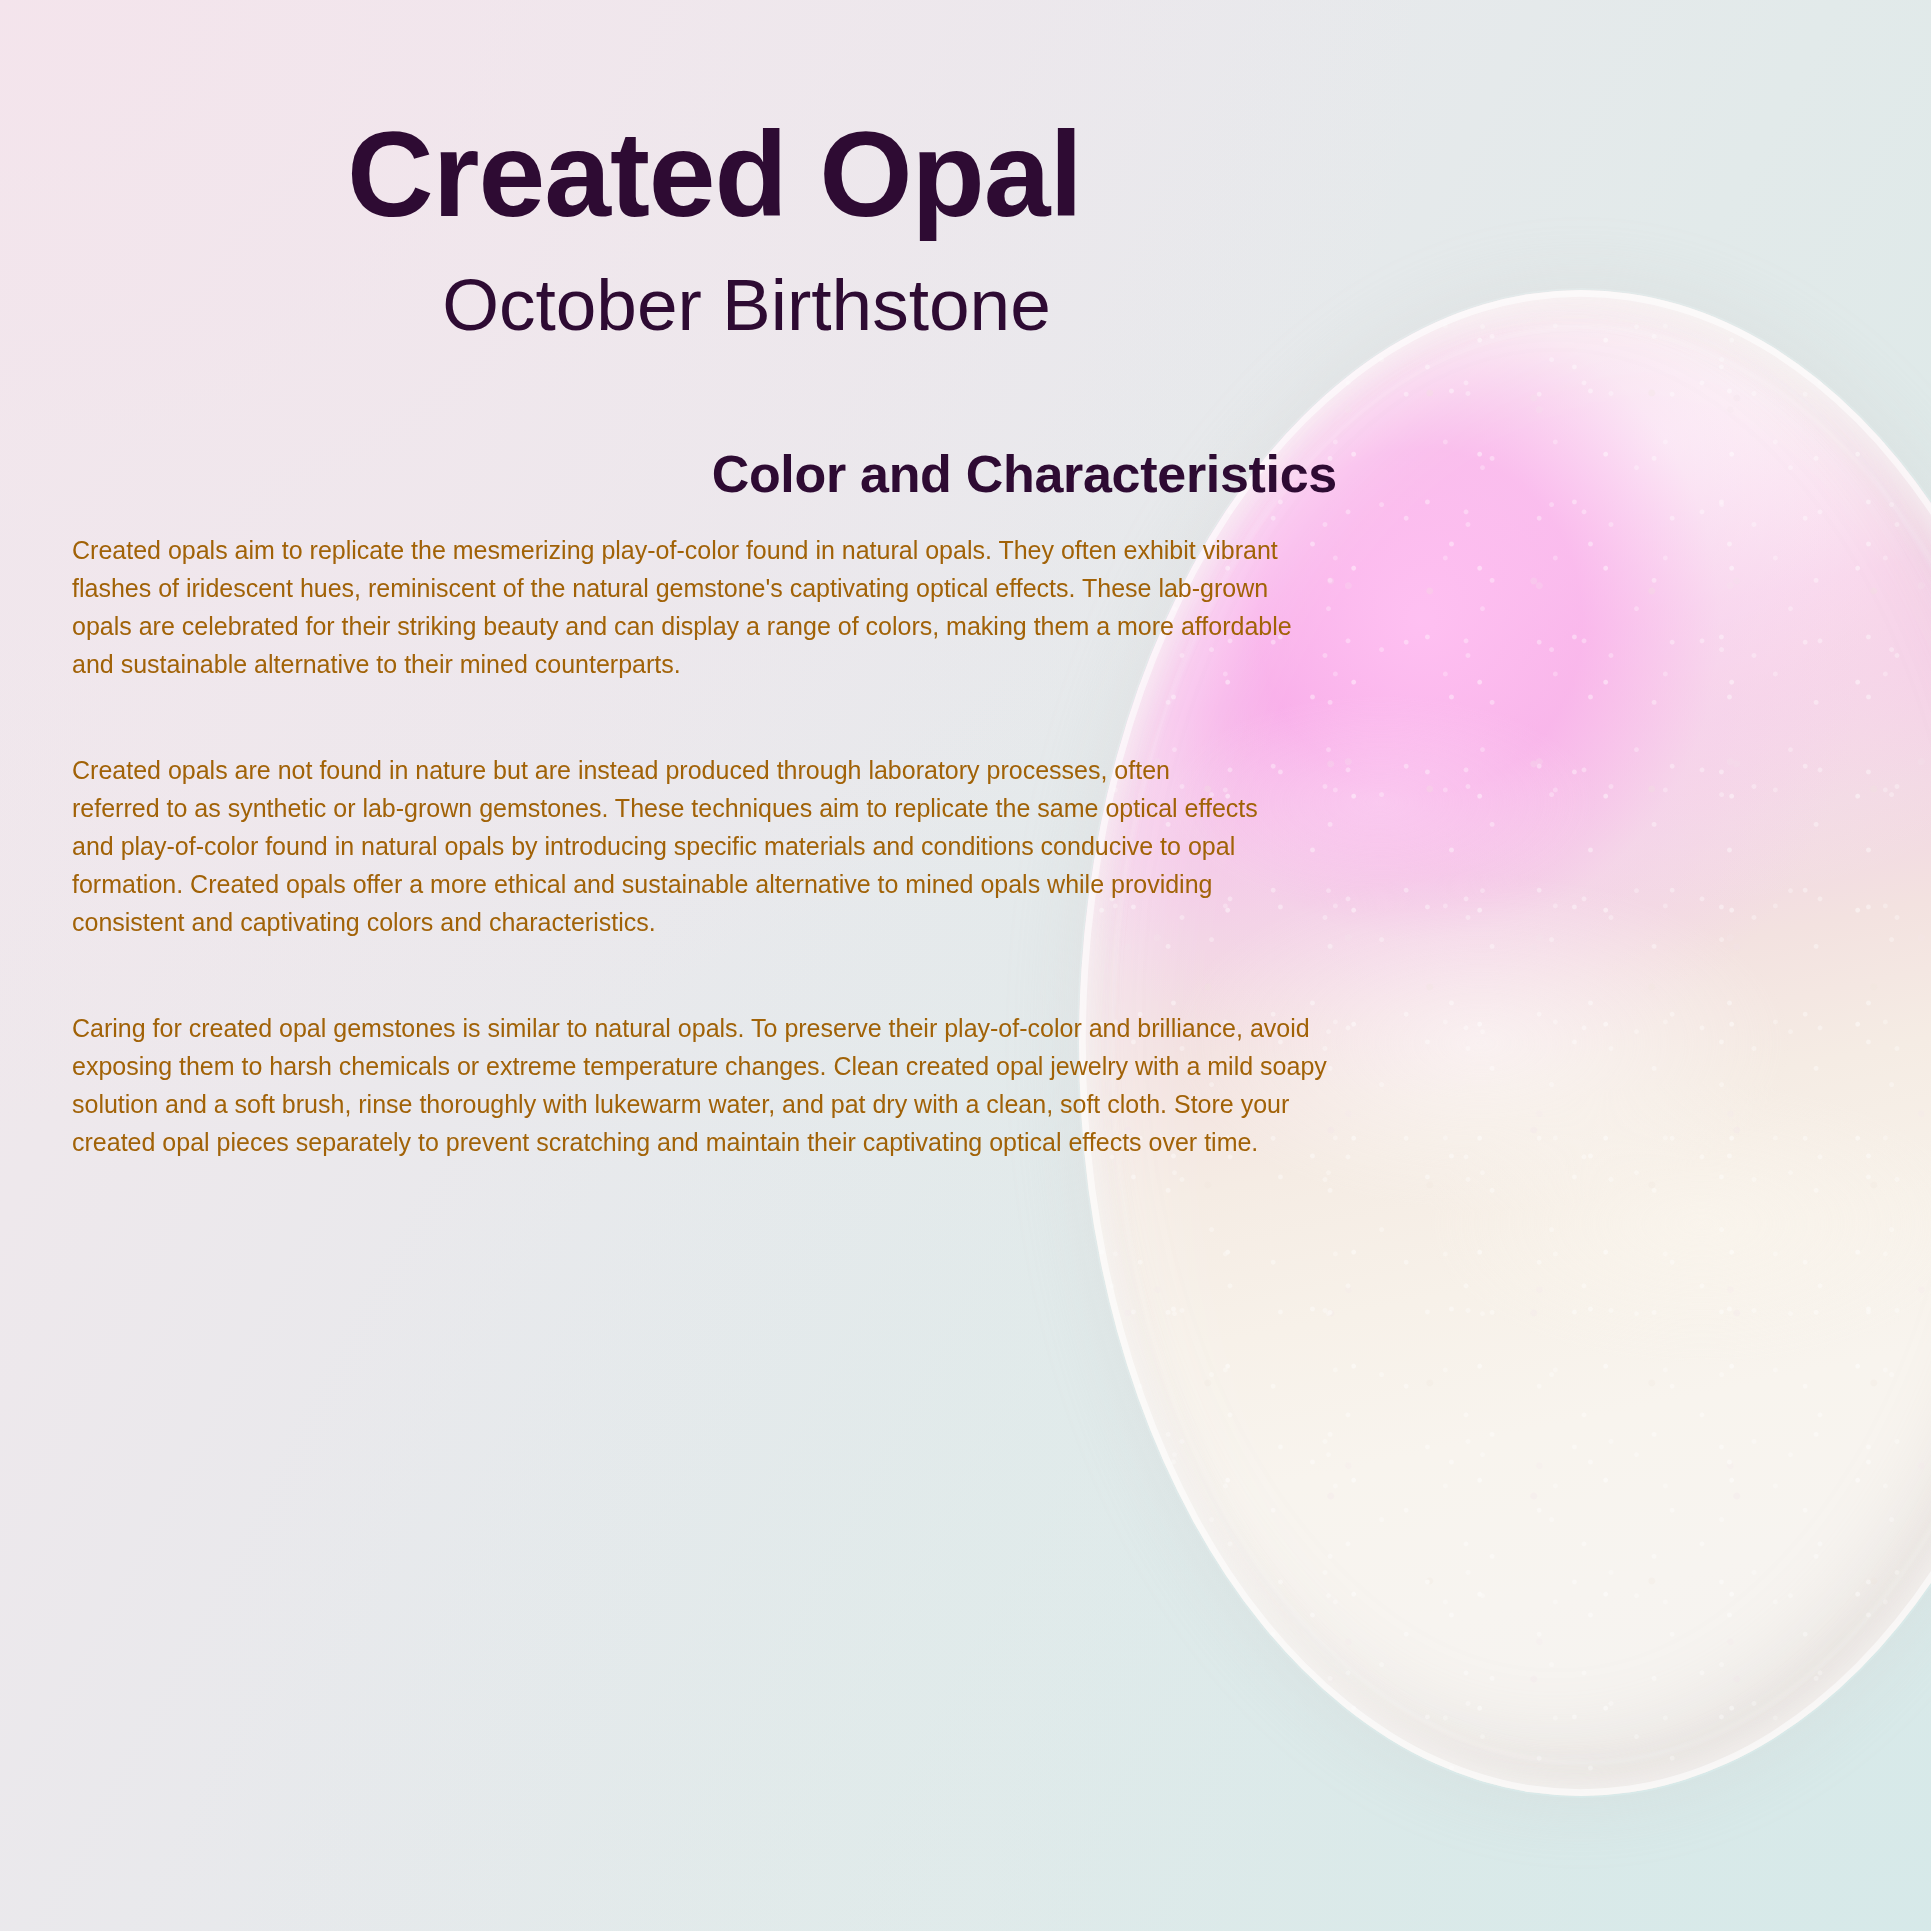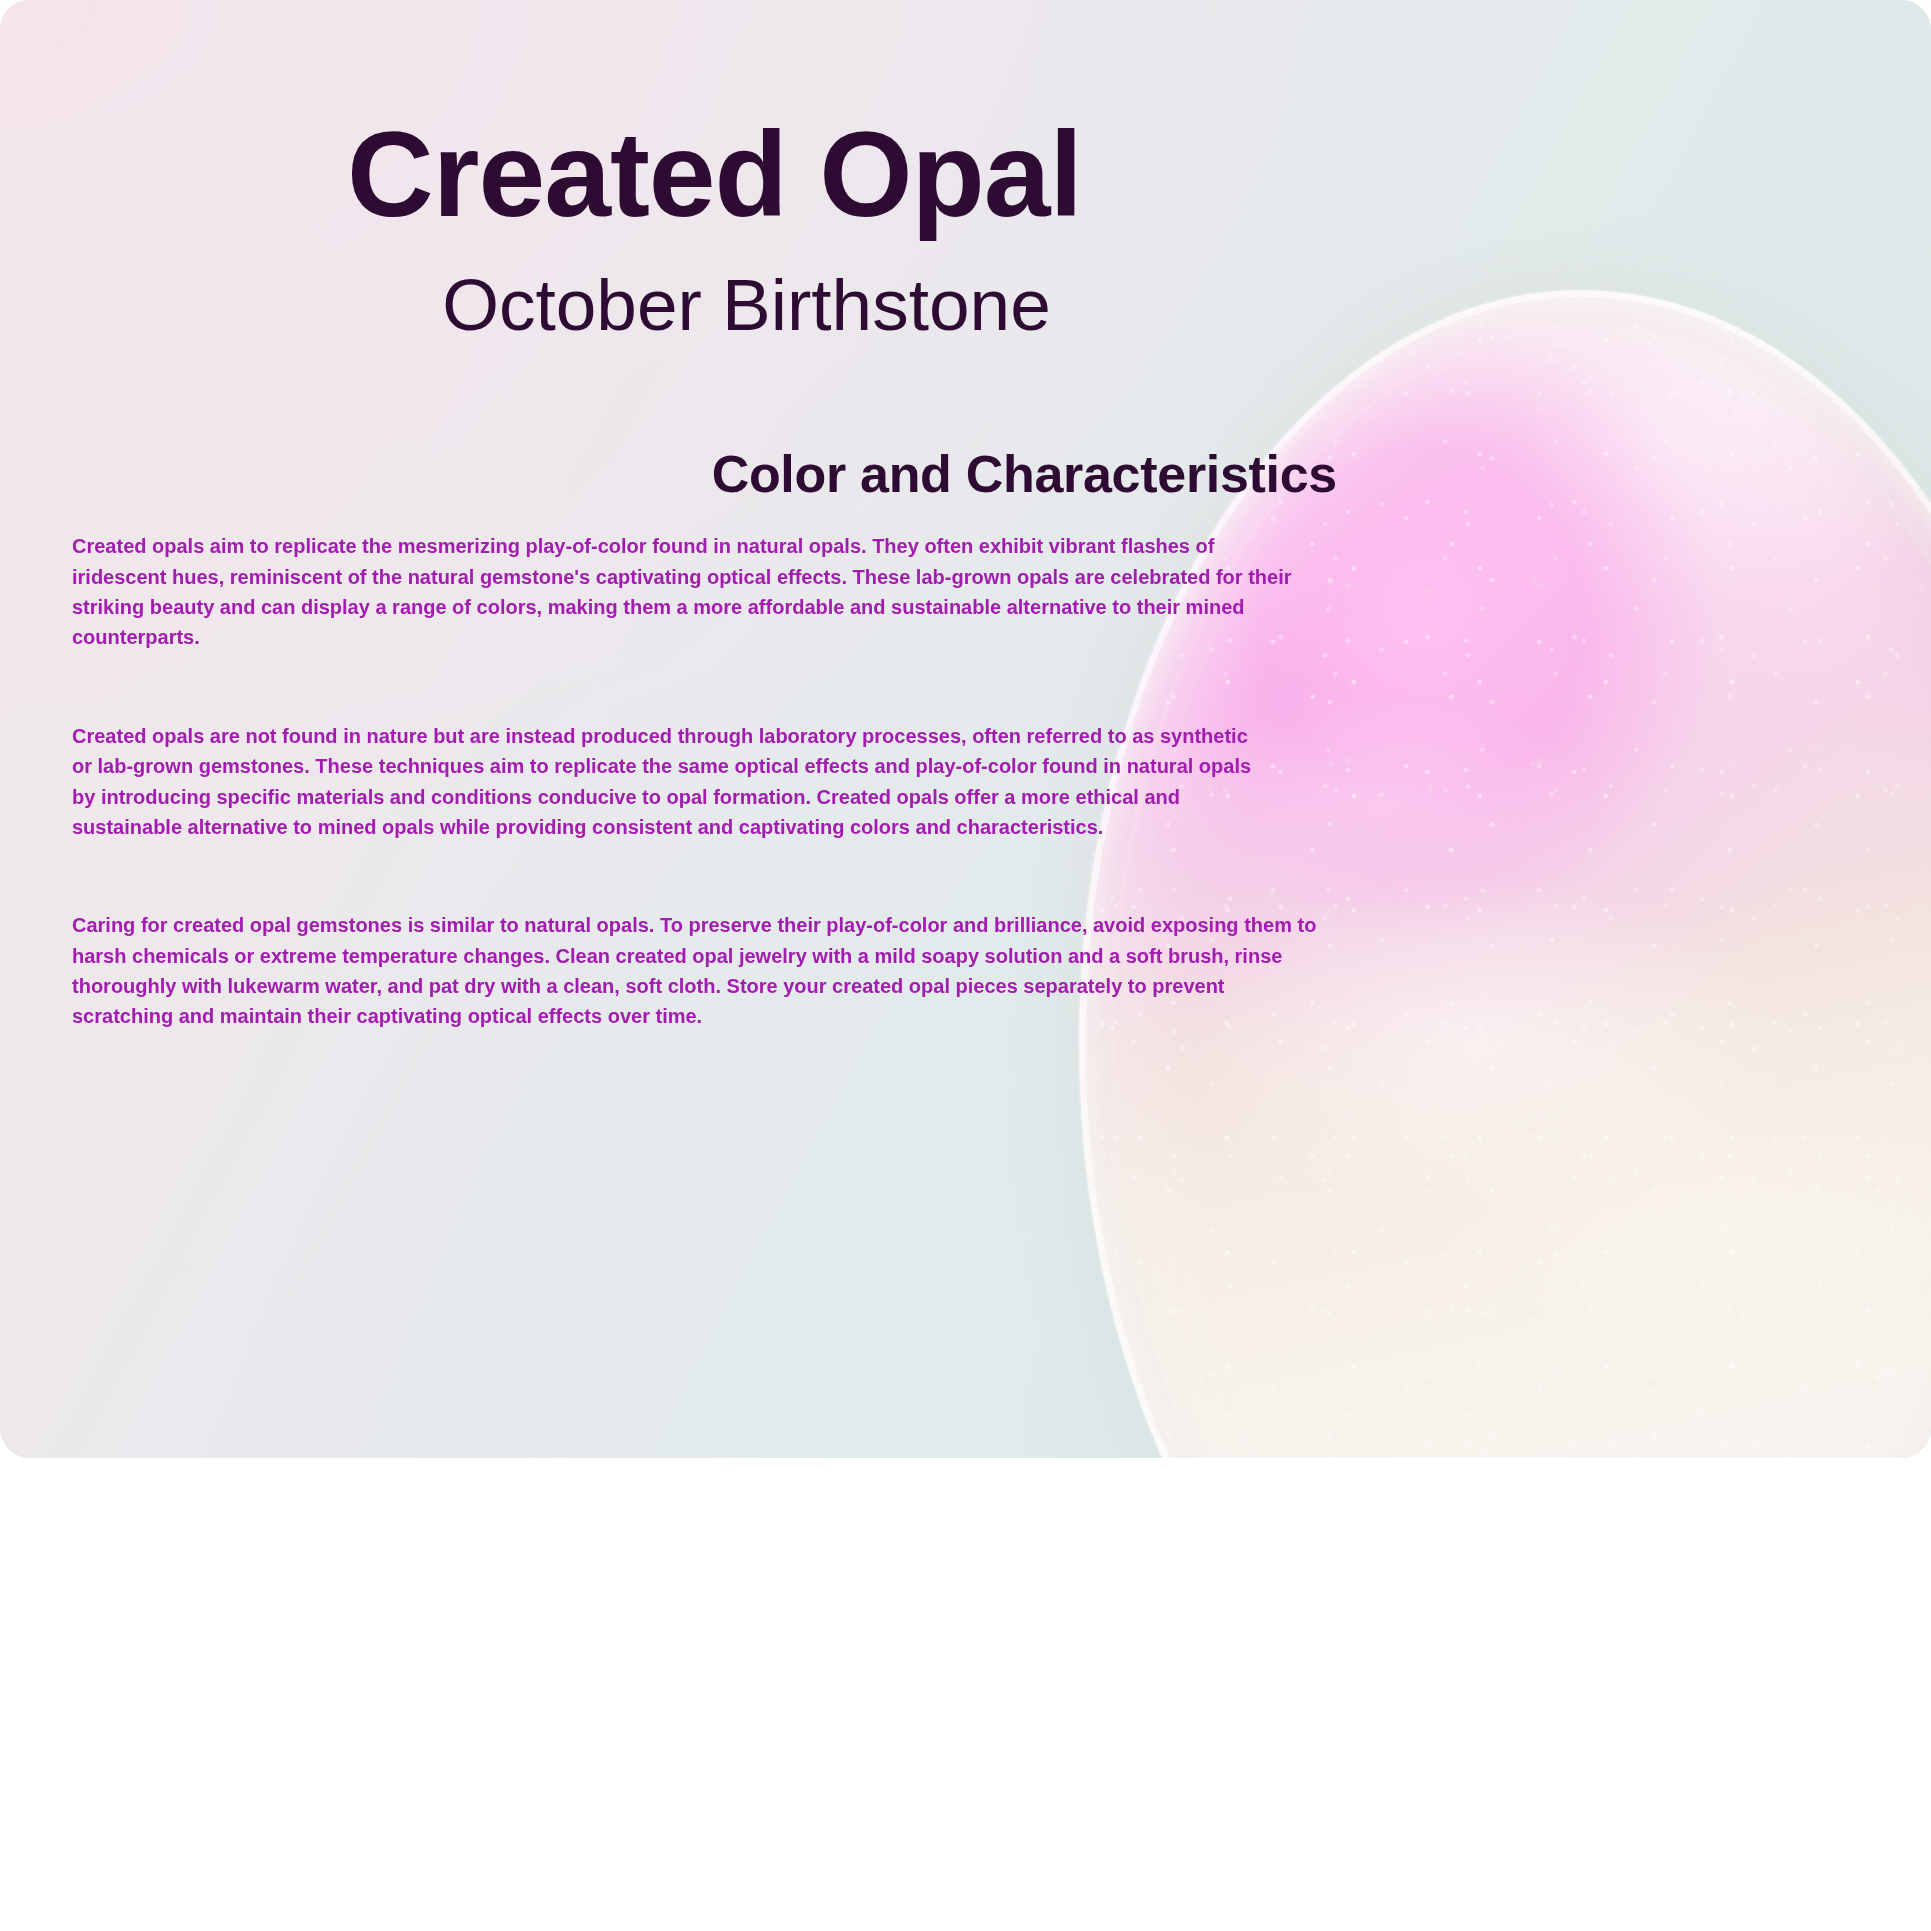--- a/index.html
+++ b/index.html
@@ -4,25 +4,24 @@
 <style>
   html, body {
     margin: 0;
     padding: 0;
     background: #ffffff;
   }
 
   #poster {
     position: relative;
     width: 1931px;
-    height: 1458px;
+    height: 1931px;
     overflow: hidden;
     font-family: "Liberation Sans", sans-serif;
     background: #e8e6ea;
-    border-radius: 30px;
   }
 
   
   .bg-base {
     position: absolute;
     inset: 0;
     background: linear-gradient(118deg,
         #f2e7ec 0%,
         #eee8ec 22%,
         #e8e9ec 42%,
@@ -193,23 +192,23 @@
   .section-heading {
     font-size: 52px;
     font-weight: 700;
     color: #2e0b33;
     line-height: 1.08;
     margin: 0 0 29px 0;
     letter-spacing: -0.3px;
     text-align: right;
   }
   .section-body {
-    font-size: 20px;
-    font-weight: 700;
-    color: #a21caf;
+    font-size: 25px;
+    font-weight: 400;
+    color: #a16207;
     line-height: 1.52;
     margin: 0;
     max-width: 1246px;
   }
   .s1 .section-body { max-width: 1236px; }
   .s2 .section-body { max-width: 1188px; }
   .s3 .section-body { max-width: 1255px; }
 
   .sp-origin { height: 33px; }
   .sp-care { height: 33px; }

